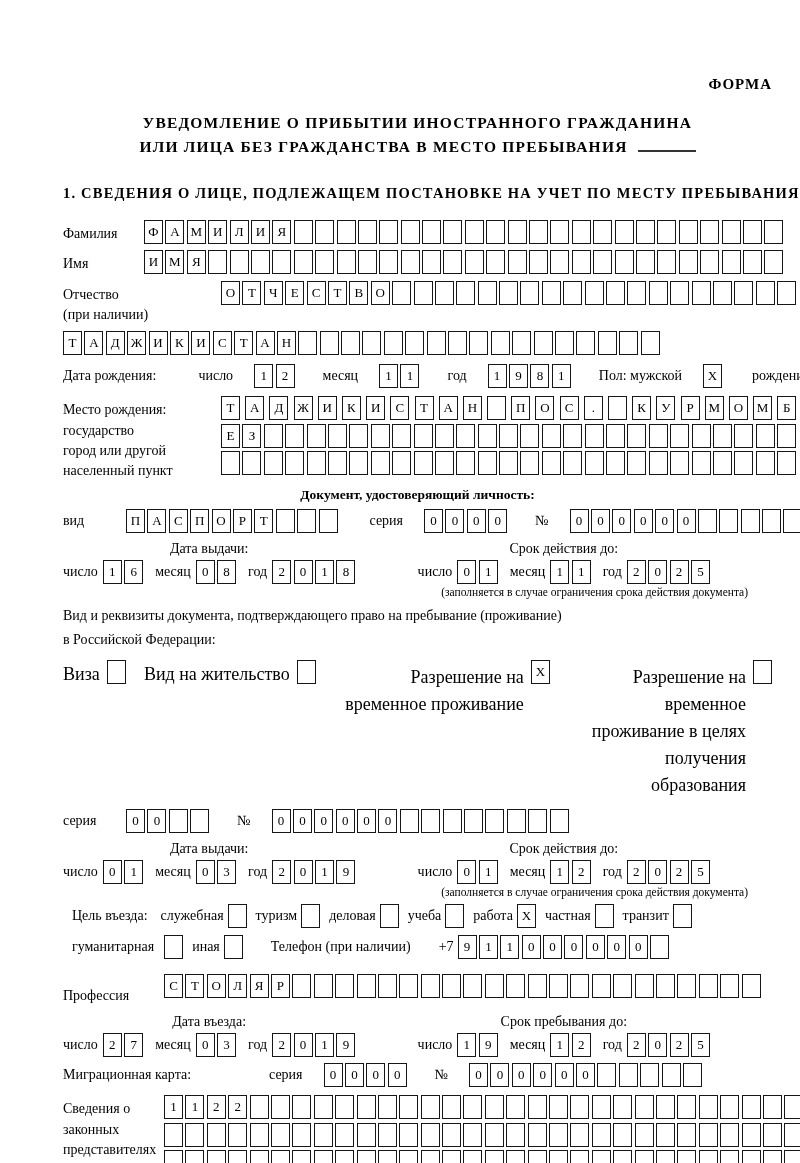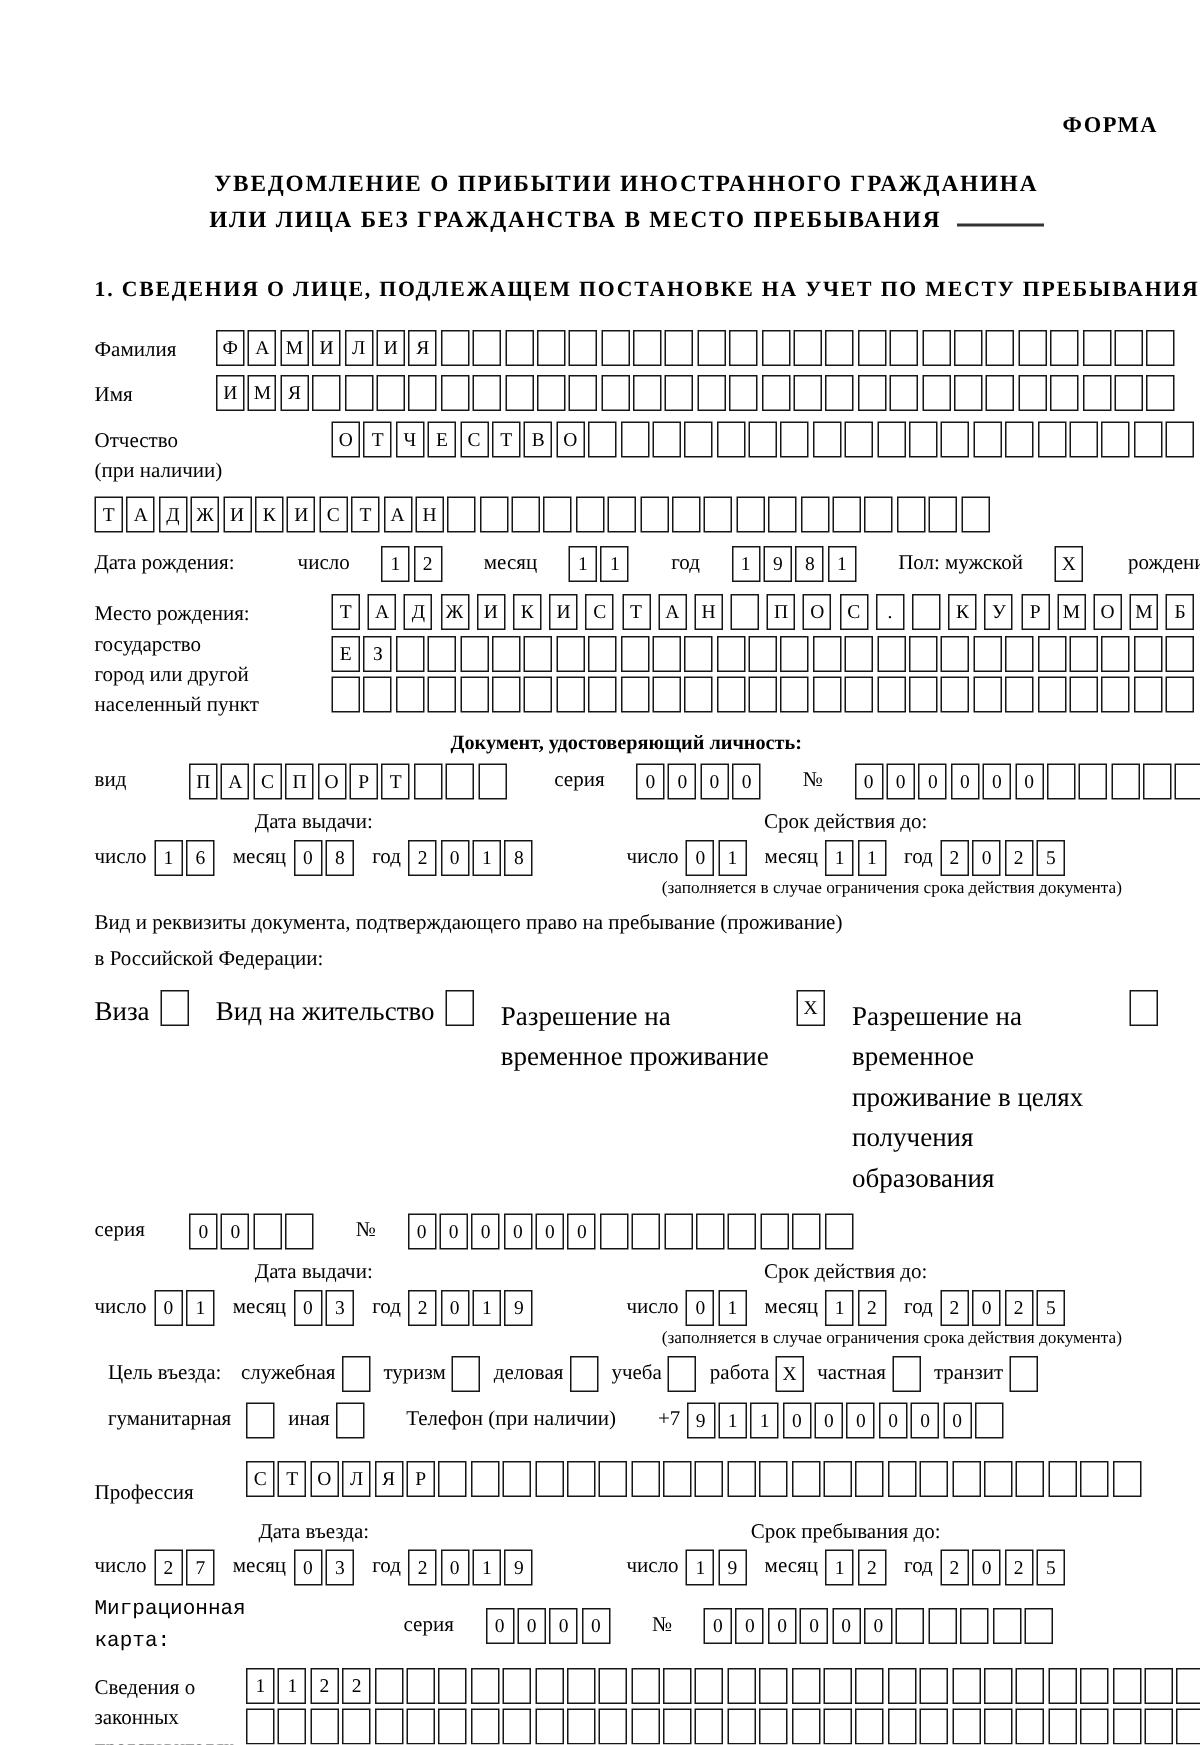--- a/index.html
+++ b/index.html
@@ -13,21 +13,21 @@
 
   
   .title{text-align:center;font-weight:bold;font-size:15.5px;letter-spacing:1.2px;margin-top:18px;line-height:1.55;}
   .u-line{display:inline-block;width:58px;border-bottom:2.4px solid #333;height:14px;margin-left:10px;}
   .section-heading{font-weight:bold;font-size:14.5px;letter-spacing:1.2px;margin-top:26px;margin-bottom:18px;white-space:nowrap;}
 
   
   .row{display:flex;align-items:flex-start;margin-bottom:6px;gap:16px;}
   .row.vcenter{align-items:center;}
   .lbl{font-size:14px;line-height:1.45;white-space:pre-line;flex:0 0 auto;padding-top:4px;}
-  .w65{width:65px;} .w117{width:117px;} .w142{width:142px;} .w85{width:85px;} .w47{width:47px;} .w150{width:152px;font-family:Liberation Mono, monospace;}
+  .w65{width:65px;} .w117{width:117px;} .w142{width:142px;} .w85{width:85px;} .w47{width:47px;} .w150{width:152px;}
   .cells{display:flex;gap:2.4px;flex:0 0 auto;}
   .cells-wide{gap:5.2px;}
   .cell{flex:0 0 auto;width:19px;height:24px;box-sizing:border-box;border:1.6px solid #161616;
         display:flex;align-items:center;justify-content:center;font-size:13px;background:#fff;}
   .stack{display:flex;flex-direction:column;gap:3.5px;}
   .il{font-size:14px;flex:0 0 auto;margin:0 5px 0 12px;}
   .il.first{margin-left:0;}
 
   
   .dates-block{margin-top:8px;margin-bottom:6px;}
@@ -35,21 +35,21 @@
   .date-group{flex:0 0 auto;}
   .dg-right{margin-right:62px;}
   .date-heading{text-align:center;font-size:14px;margin-bottom:3px;}
   .date-fields{display:flex;align-items:center;}
   .date-note{text-align:right;font-size:11.5px;padding-right:24px;margin-top:2px;}
 
   
   .opts-row{display:flex;justify-content:space-between;align-items:flex-start;margin-top:8px;margin-bottom:10px;}
   .opt{display:flex;align-items:flex-start;gap:7px;}
   .opt-lbl{font-size:18px;padding-top:4px;}
-  .opt-lbl.c{text-align:left;line-height:1.5;}
+  .opt-lbl.c{text-align:right;line-height:1.5;}
   .wop1{width:190px;} .wop2{width:178px;}
 
   .intro{font-size:14px;line-height:1.7;margin-top:4px;}
 
   .purpose-row{display:flex;align-items:center;margin-bottom:7px;flex-wrap:nowrap;}
   .purpose-row .il{margin:0 4px 0 9px;}
   .indent67{margin-left:67px;}
   .doc-heading{text-align:center;font-weight:bold;font-size:13.5px;margin:4px 0 6px 0;}
 </style>
 </head>

